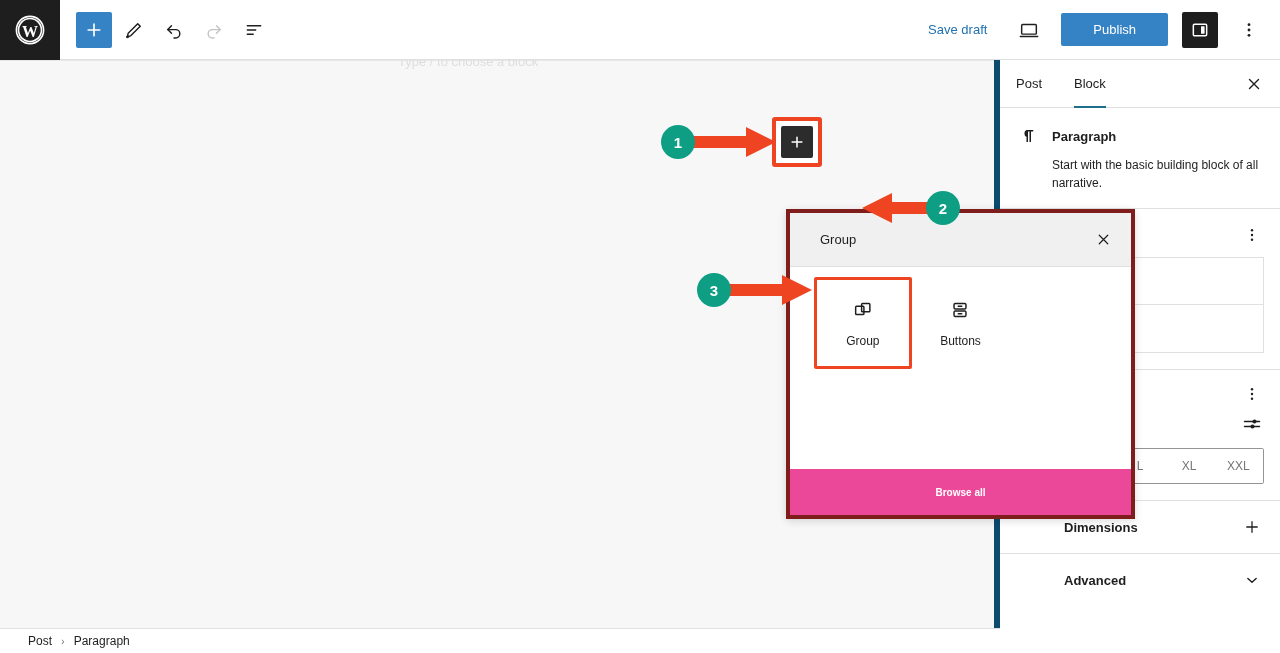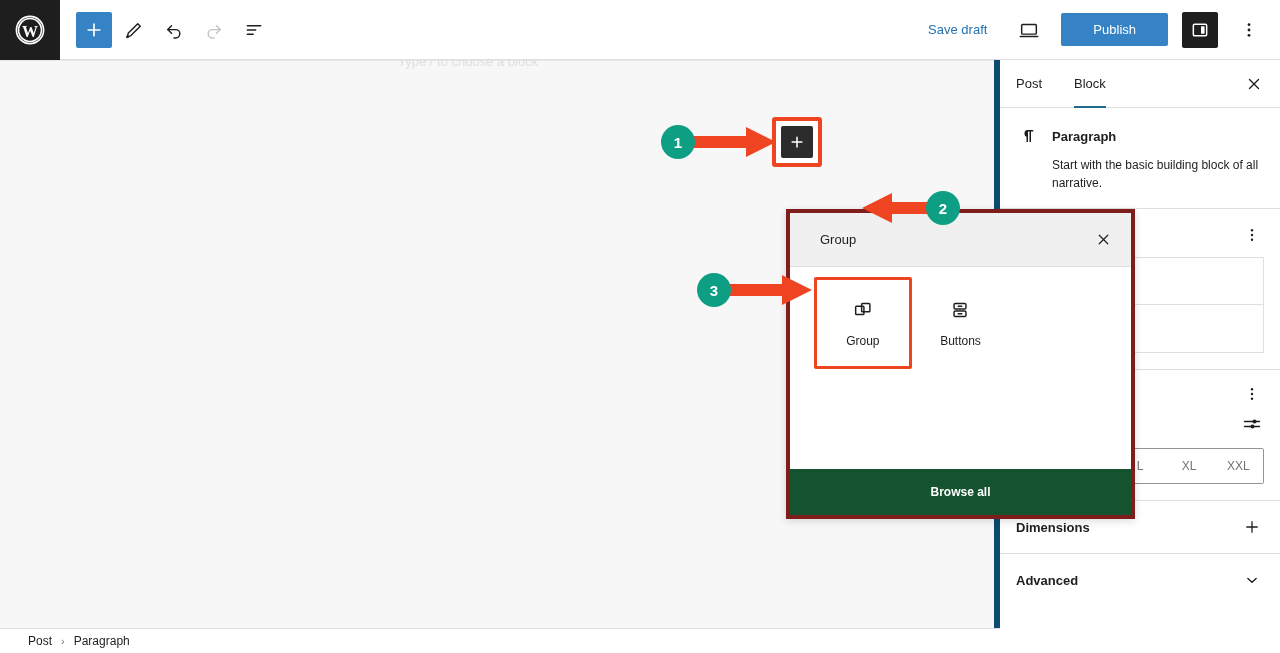--- a/index.html
+++ b/index.html
@@ -123,20 +123,21 @@
     font-size: 12px; color: #1e1e1e; margin-top: 8px;
     line-height: 1.5; padding-left: 36px;
   }
   .sb-panel {
     border-top: 1px solid #e0e0e0; padding: 16px;
     position: relative;
   }
   .sb-panel-head {
     display: flex; align-items: center; justify-content: space-between;
     min-height: 24px;
+    margin-left: 48px;
   }
   .sb-panel-title { font-size: 13px; font-weight: 600; color: #1e1e1e; }
   .sb-icon-btn {
     width: 24px; height: 24px; background: none; border: none;
     cursor: pointer; display: flex; align-items: center; justify-content: center;
     color: #1e1e1e;
   }
   .color-rows { margin-top: 10px; }
   .color-row {
     border: 1px solid #e0e0e0; height: 48px;
@@ -195,23 +196,23 @@
     width: 24px; height: 24px;
     display: flex; align-items: center; justify-content: center;
     color: #1e1e1e;
   }
   .ins-item .ins-label { font-size: 12px; color: #1e1e1e; }
   .ins-item.highlighted {
     border: 3px solid #ee4422;
     background: #ffffff;
   }
   .ins-browse {
-    height: 46px; background: #14532d; color: #ffffff;
-    display: flex; align-items: center; justify-content: center;
-    font-size: 12px; font-weight: 600; cursor: pointer;
+    height: 46px; background: #ec4899; color: #ffffff;
+    display: flex; align-items: center; justify-content: center;
+    font-size: 10px; font-weight: 600; cursor: pointer;
     border: none; font-family: inherit; width: 100%;
   }
 
   
   .add-block-wrap {
     position: absolute; left: 772px; top: 117px;
     width: 50px; height: 50px;
     border: 4px solid #ee4422;
     border-radius: 3px;
     display: flex; align-items: center; justify-content: center;

